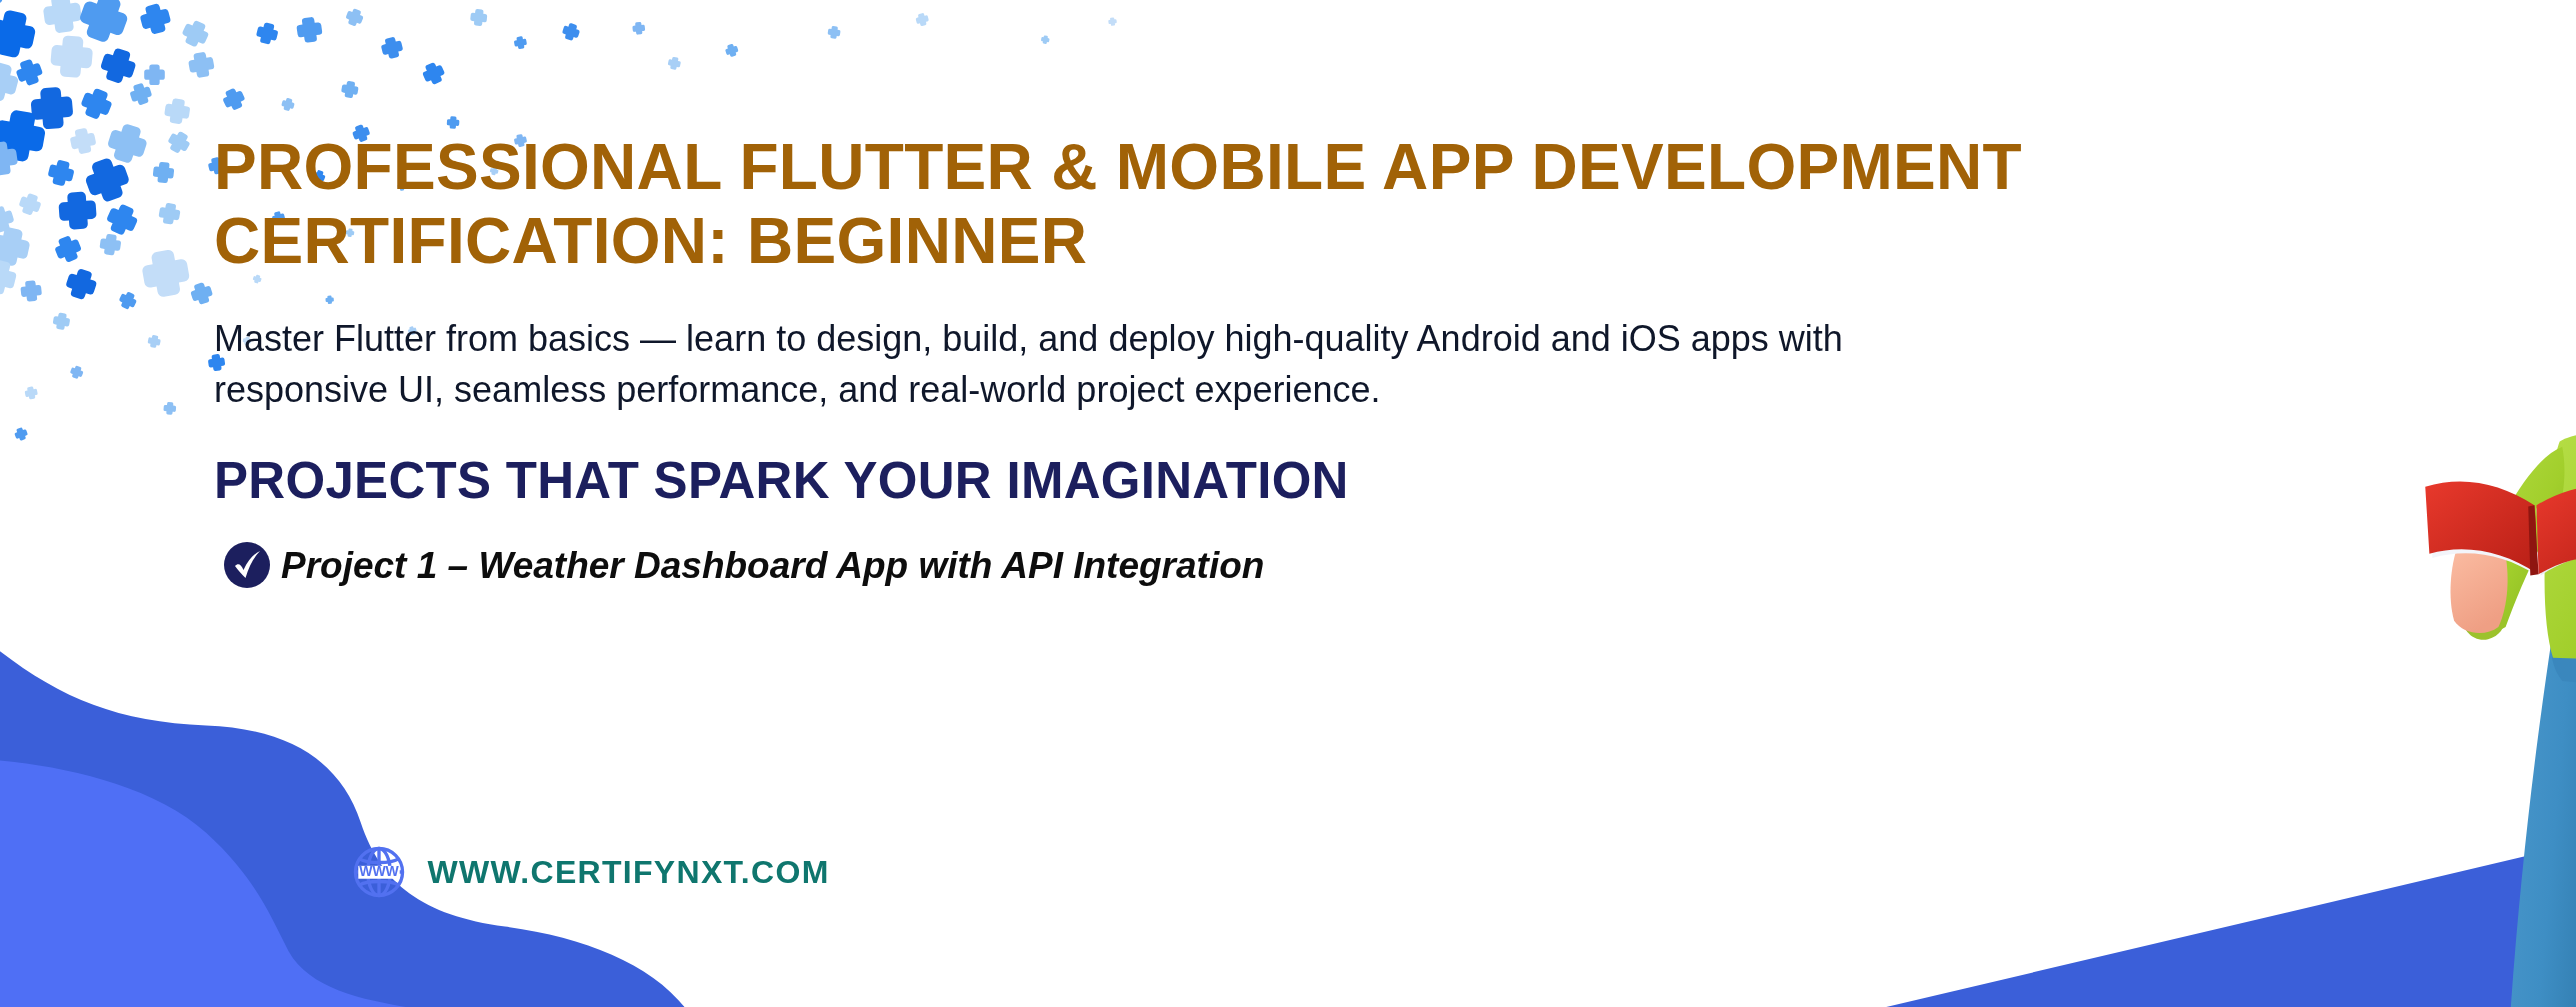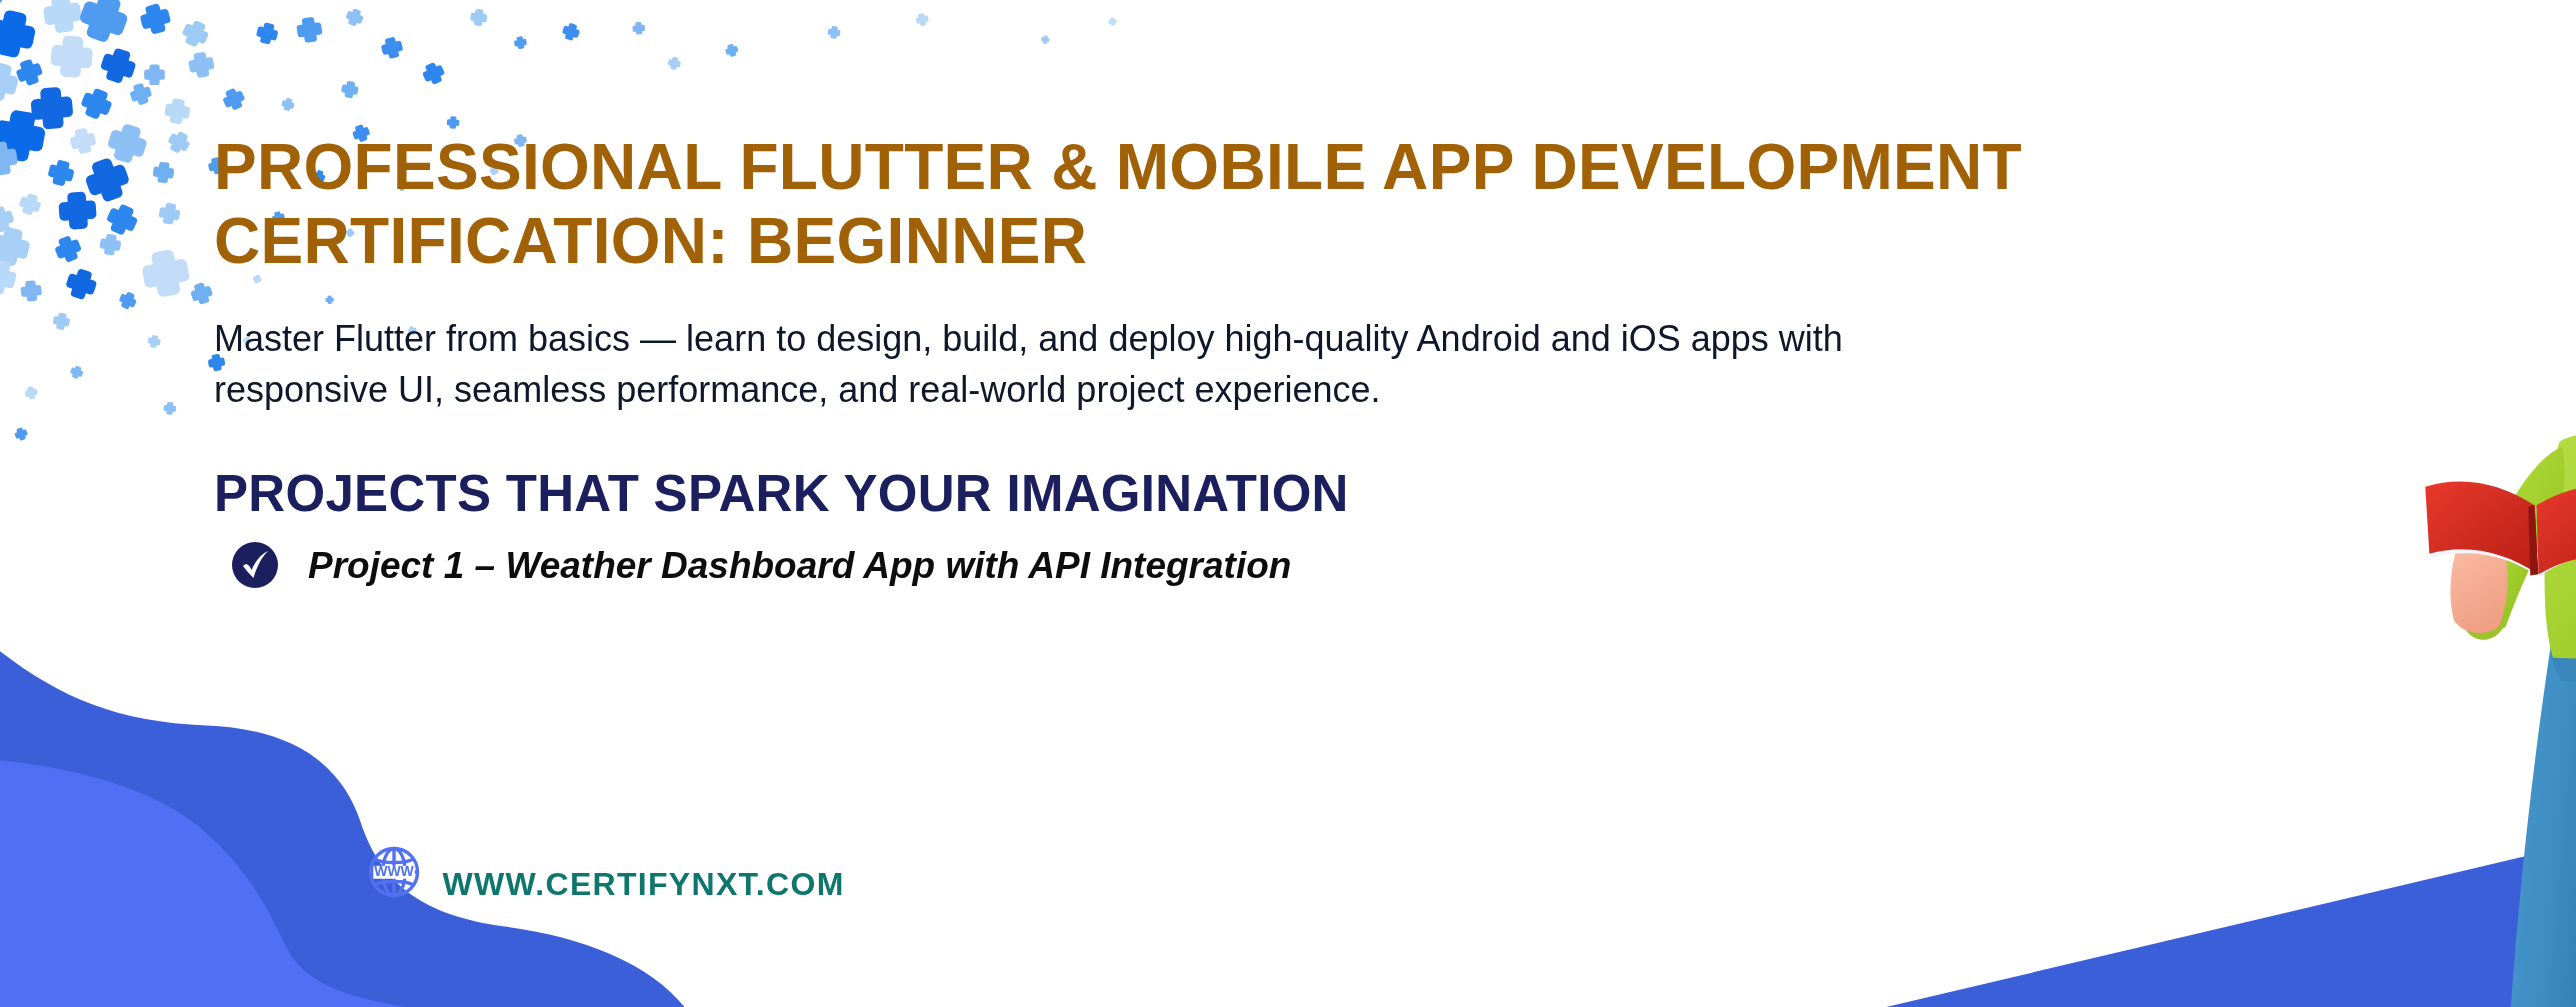--- a/index.html
+++ b/index.html
@@ -37,39 +37,38 @@
     color:#0f172a;
     font-weight:normal;
   }
   .section-heading{
     position:absolute;top:453px;left:0;
     font-size:51px;line-height:1.1;
     font-weight:bold;
     color:#1c1f5e;
     text-transform:uppercase;
     letter-spacing:0.3px;
-    margin-top:13px;
   }
   .project-row{
-    position:absolute;top:540px;left:16px;
-    display:flex;align-items:center;gap:28px;
+    position:absolute;top:540px;left:8px;
+    display:flex;align-items:center;gap:9px;
   }
   .check-badge{
     width:50px;height:50px;flex:0 0 50px;display:block;
   }
   .project-label{
     font-size:37px;line-height:1;
     font-weight:bold;font-style:italic;
     color:#0d0d0d;
     white-space:nowrap;
   }
 
   .site-row{
-    position:absolute;top:844px;left:152px;
-    display:flex;align-items:flex-end;gap:20.6px;
+    position:absolute;top:844px;left:137px;
+    display:flex;align-items:center;gap:20.6px;
   }
   .globe-icon{width:56px;height:56px;flex:0 0 56px;display:block;}
   .site-url{
     font-size:32px;line-height:1;
     font-weight:600;
     letter-spacing:1.3px;
     color:#0f766e;
     white-space:nowrap;
   }
 

